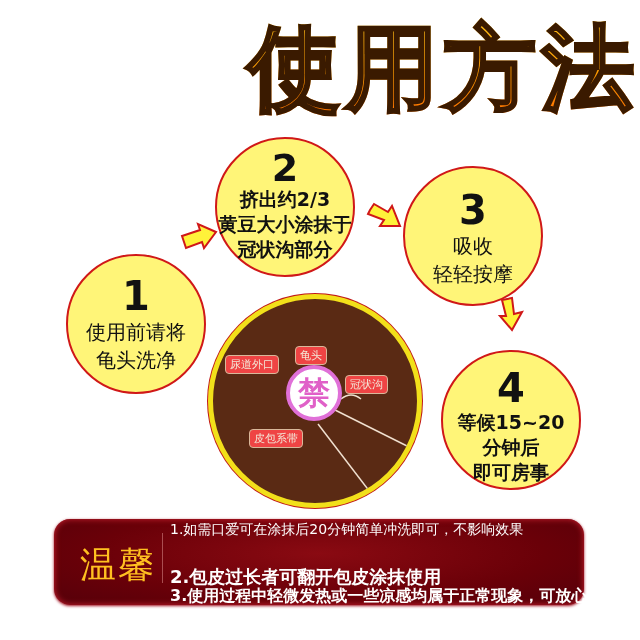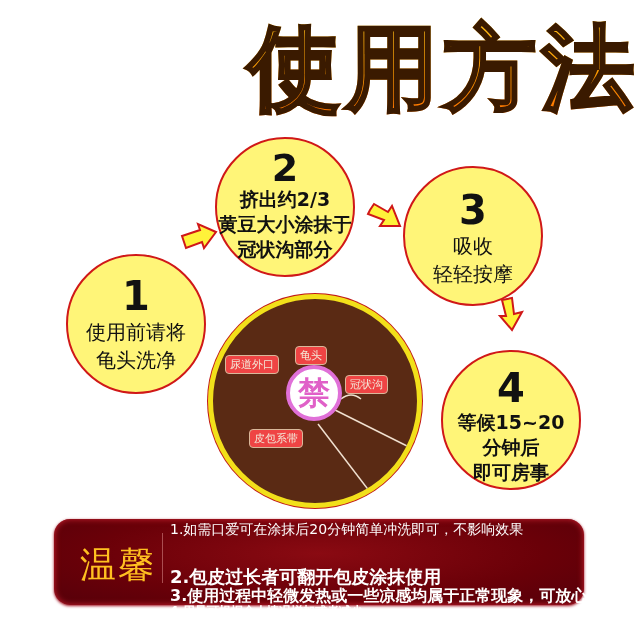--- a/index.html
+++ b/index.html
@@ -94,14 +94,13 @@
   <span class="lbl" style="left:36px;top:130px">皮包系带</span>
   <div class="ban">禁</div>
 </div>
 
 <div class="tips">
   <div class="tips-title">温馨</div>
   <div class="tips-div"></div>
   <div class="tip" id="t1">1.如需口爱可在涂抹后20分钟简单冲洗即可，不影响效果</div>
   <div class="tip" id="t2">2.包皮过长者可翻开包皮涂抹使用</div>
   <div class="tip" id="t3">3.使用过程中轻微发热或一些凉感均属于正常现象，可放心使用</div>
-  <div class="tip" id="t4">4.用量可根据个人情况增加或者减少</div>
 </div>
 
 </body></html>

